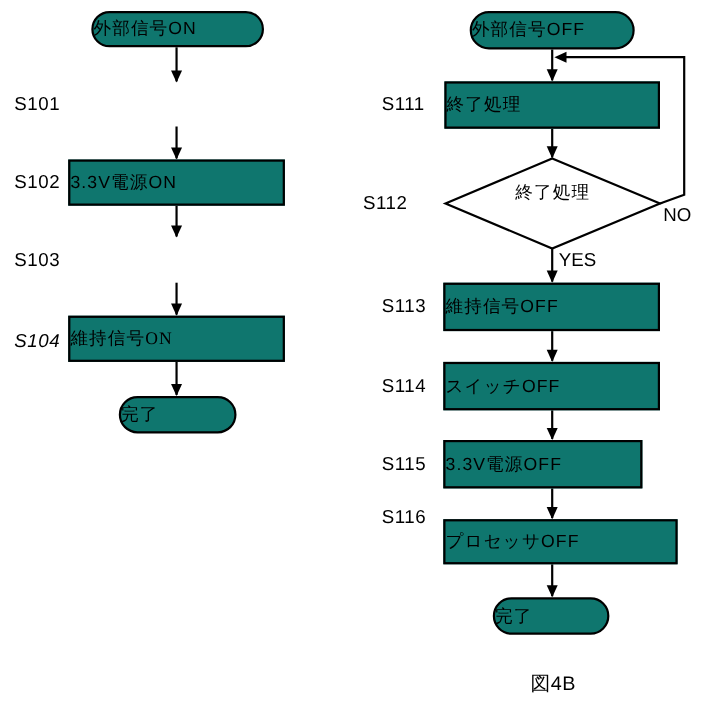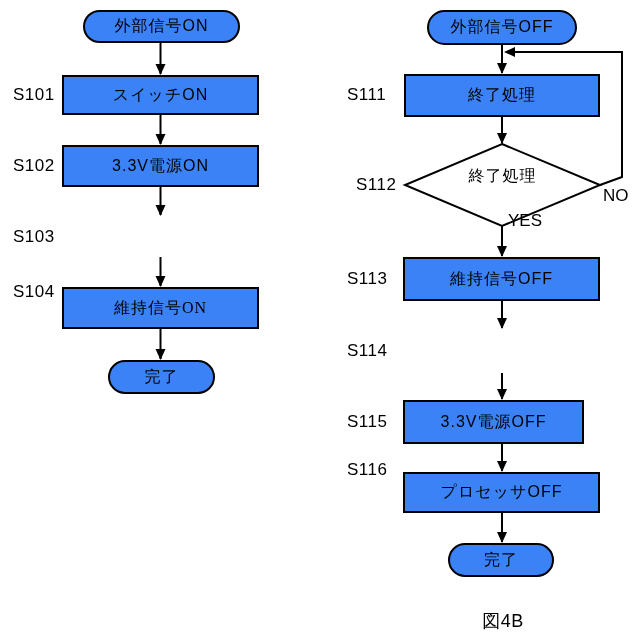--- a/index.html
+++ b/index.html
@@ -18,24 +18,24 @@
   }
   .layer {
     position: absolute;
     left: 0;
     top: 0;
   }
   .process, .terminal {
     position: absolute;
     box-sizing: border-box;
     border: 2px solid #000000;
-    background: #3b82f6;
+    background: #0f766e;
     display: flex;
     align-items: center;
-    justify-content: center;
+    justify-content: flex-start;
     font-size: 16px;
     letter-spacing: 1px;
   }
   .terminal {
     border-radius: 18px;
   }
   .step-id {
     position: absolute;
     font-size: 17px;
     line-height: 20px;
@@ -108,71 +108,71 @@
 
       <polygon points="504,52 515,47 515,57"></polygon>
     </g>
   </svg>
 
   <div class="terminal" style="left:83px; top:10px; width:157px; height:33px;">
     <span>外部信号ON</span>
   </div>
 
   <div class="step-id" style="left:13px; top:85px;">S101</div>
-  <div class="process" style="left:62px; top:75px; width:197px; height:40px;">
-    <span>スイッチON</span>
-  </div>
 
   <div class="step-id" style="left:13px; top:156px;">S102</div>
   <div class="process" style="left:62px; top:145px; width:197px; height:42px;">
     <span>3.3V電源ON</span>
   </div>
 
   <div class="step-id" style="left:13px; top:227px;">S103</div>
 
-  <div class="step-id" style="left:13px; top:282px;">S104</div>
+  <div class="step-id" style="left:13px; top:300px;font-style:italic;">S104</div>
   <div class="process" style="left:62px; top:287px; width:197px; height:42px;font-family:Liberation Serif, serif;">
     <span>維持信号ON</span>
   </div>
 
   <div class="terminal" style="left:108px; top:360px; width:107px; height:34px;">
     <span>完了</span>
   </div>
 
 
   <div class="terminal" style="left:427px; top:10px; width:150px; height:35px;">
     <span>外部信号OFF</span>
   </div>
 
   <div class="step-id right-col" style="left:347px; top:85px; width:50px;">S111</div>
   <div class="process" style="left:404px; top:74px; width:196px; height:43px;">
     <span>終了処理</span>
   </div>
 
-  <div class="step-id right-col" style="left:356px; top:175px; width:50px;">S112</div>
+  <div class="step-id right-col" style="left:330px; top:175px; width:50px;">S112</div>
   <div class="decision-text" style="left:430px; top:165px; width:145px;">
     <span class="dline">終了処理</span>
   </div>
   <div class="branch-label" style="left:603px; top:187px;">NO</div>
-  <div class="branch-label" style="left:508px; top:212px;">YES</div>
+  <div class="branch-label" style="left:508px; top:228px;">YES</div>
 
   <div class="step-id right-col" style="left:347px; top:269px; width:50px;">S113</div>
   <div class="process" style="left:403px; top:257px; width:197px; height:44px;">
     <span>維持信号OFF</span>
   </div>
 
   <div class="step-id right-col" style="left:347px; top:341px; width:50px;">S114</div>
+  <div class="process" style="left:403px; top:329px; width:197px; height:44px;">
+    <span>スイッチOFF</span>
+  </div>
 
   <div class="step-id right-col" style="left:347px; top:412px; width:50px;">S115</div>
   <div class="process" style="left:403px; top:400px; width:181px; height:44px;">
     <span>3.3V電源OFF</span>
   </div>
 
   <div class="step-id right-col" style="left:347px; top:460px; width:50px;">S116</div>
-  <div class="process" style="left:403px; top:472px; width:197px; height:41px;">
+  <div class="process" style="left:403px; top:472px; width:213px; height:41px;">
     <span>プロセッサOFF</span>
   </div>
 
   <div class="terminal" style="left:448px; top:543px; width:106px; height:34px;">
     <span>完了</span>
   </div>
 
   <div class="caption" style="left:458px; top:609px; width:90px;">図4B</div>
 
 </div>

